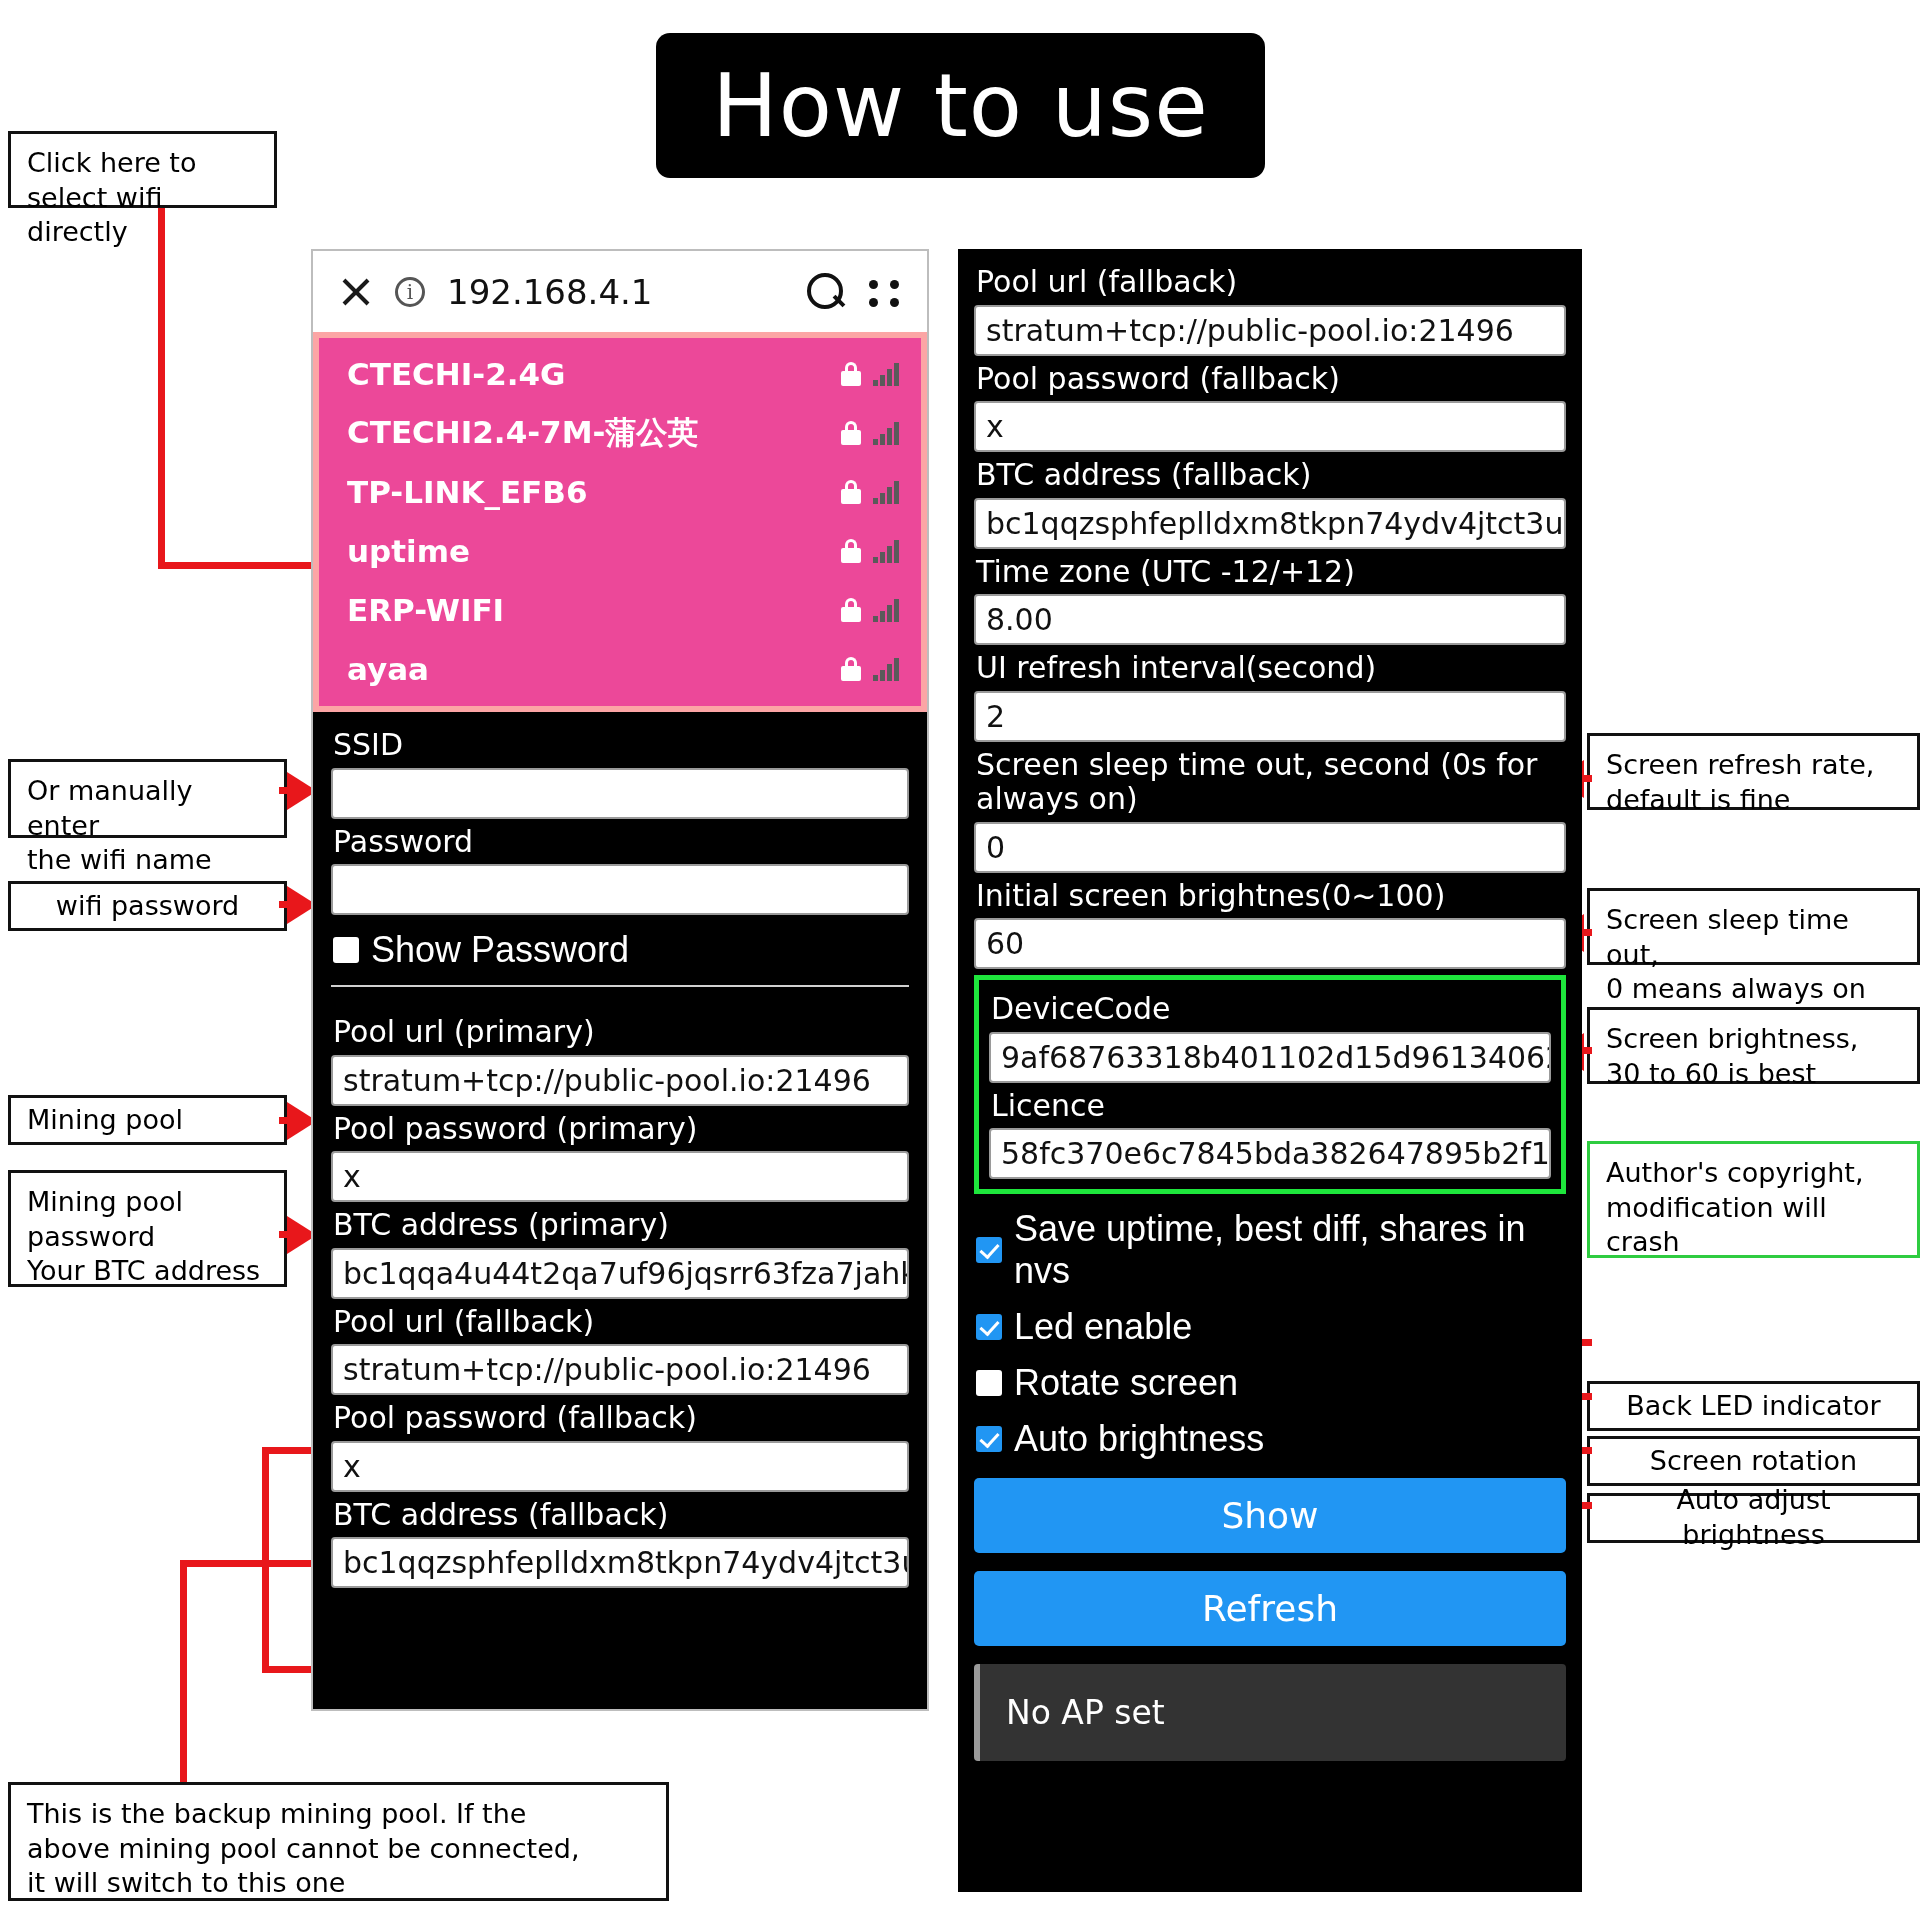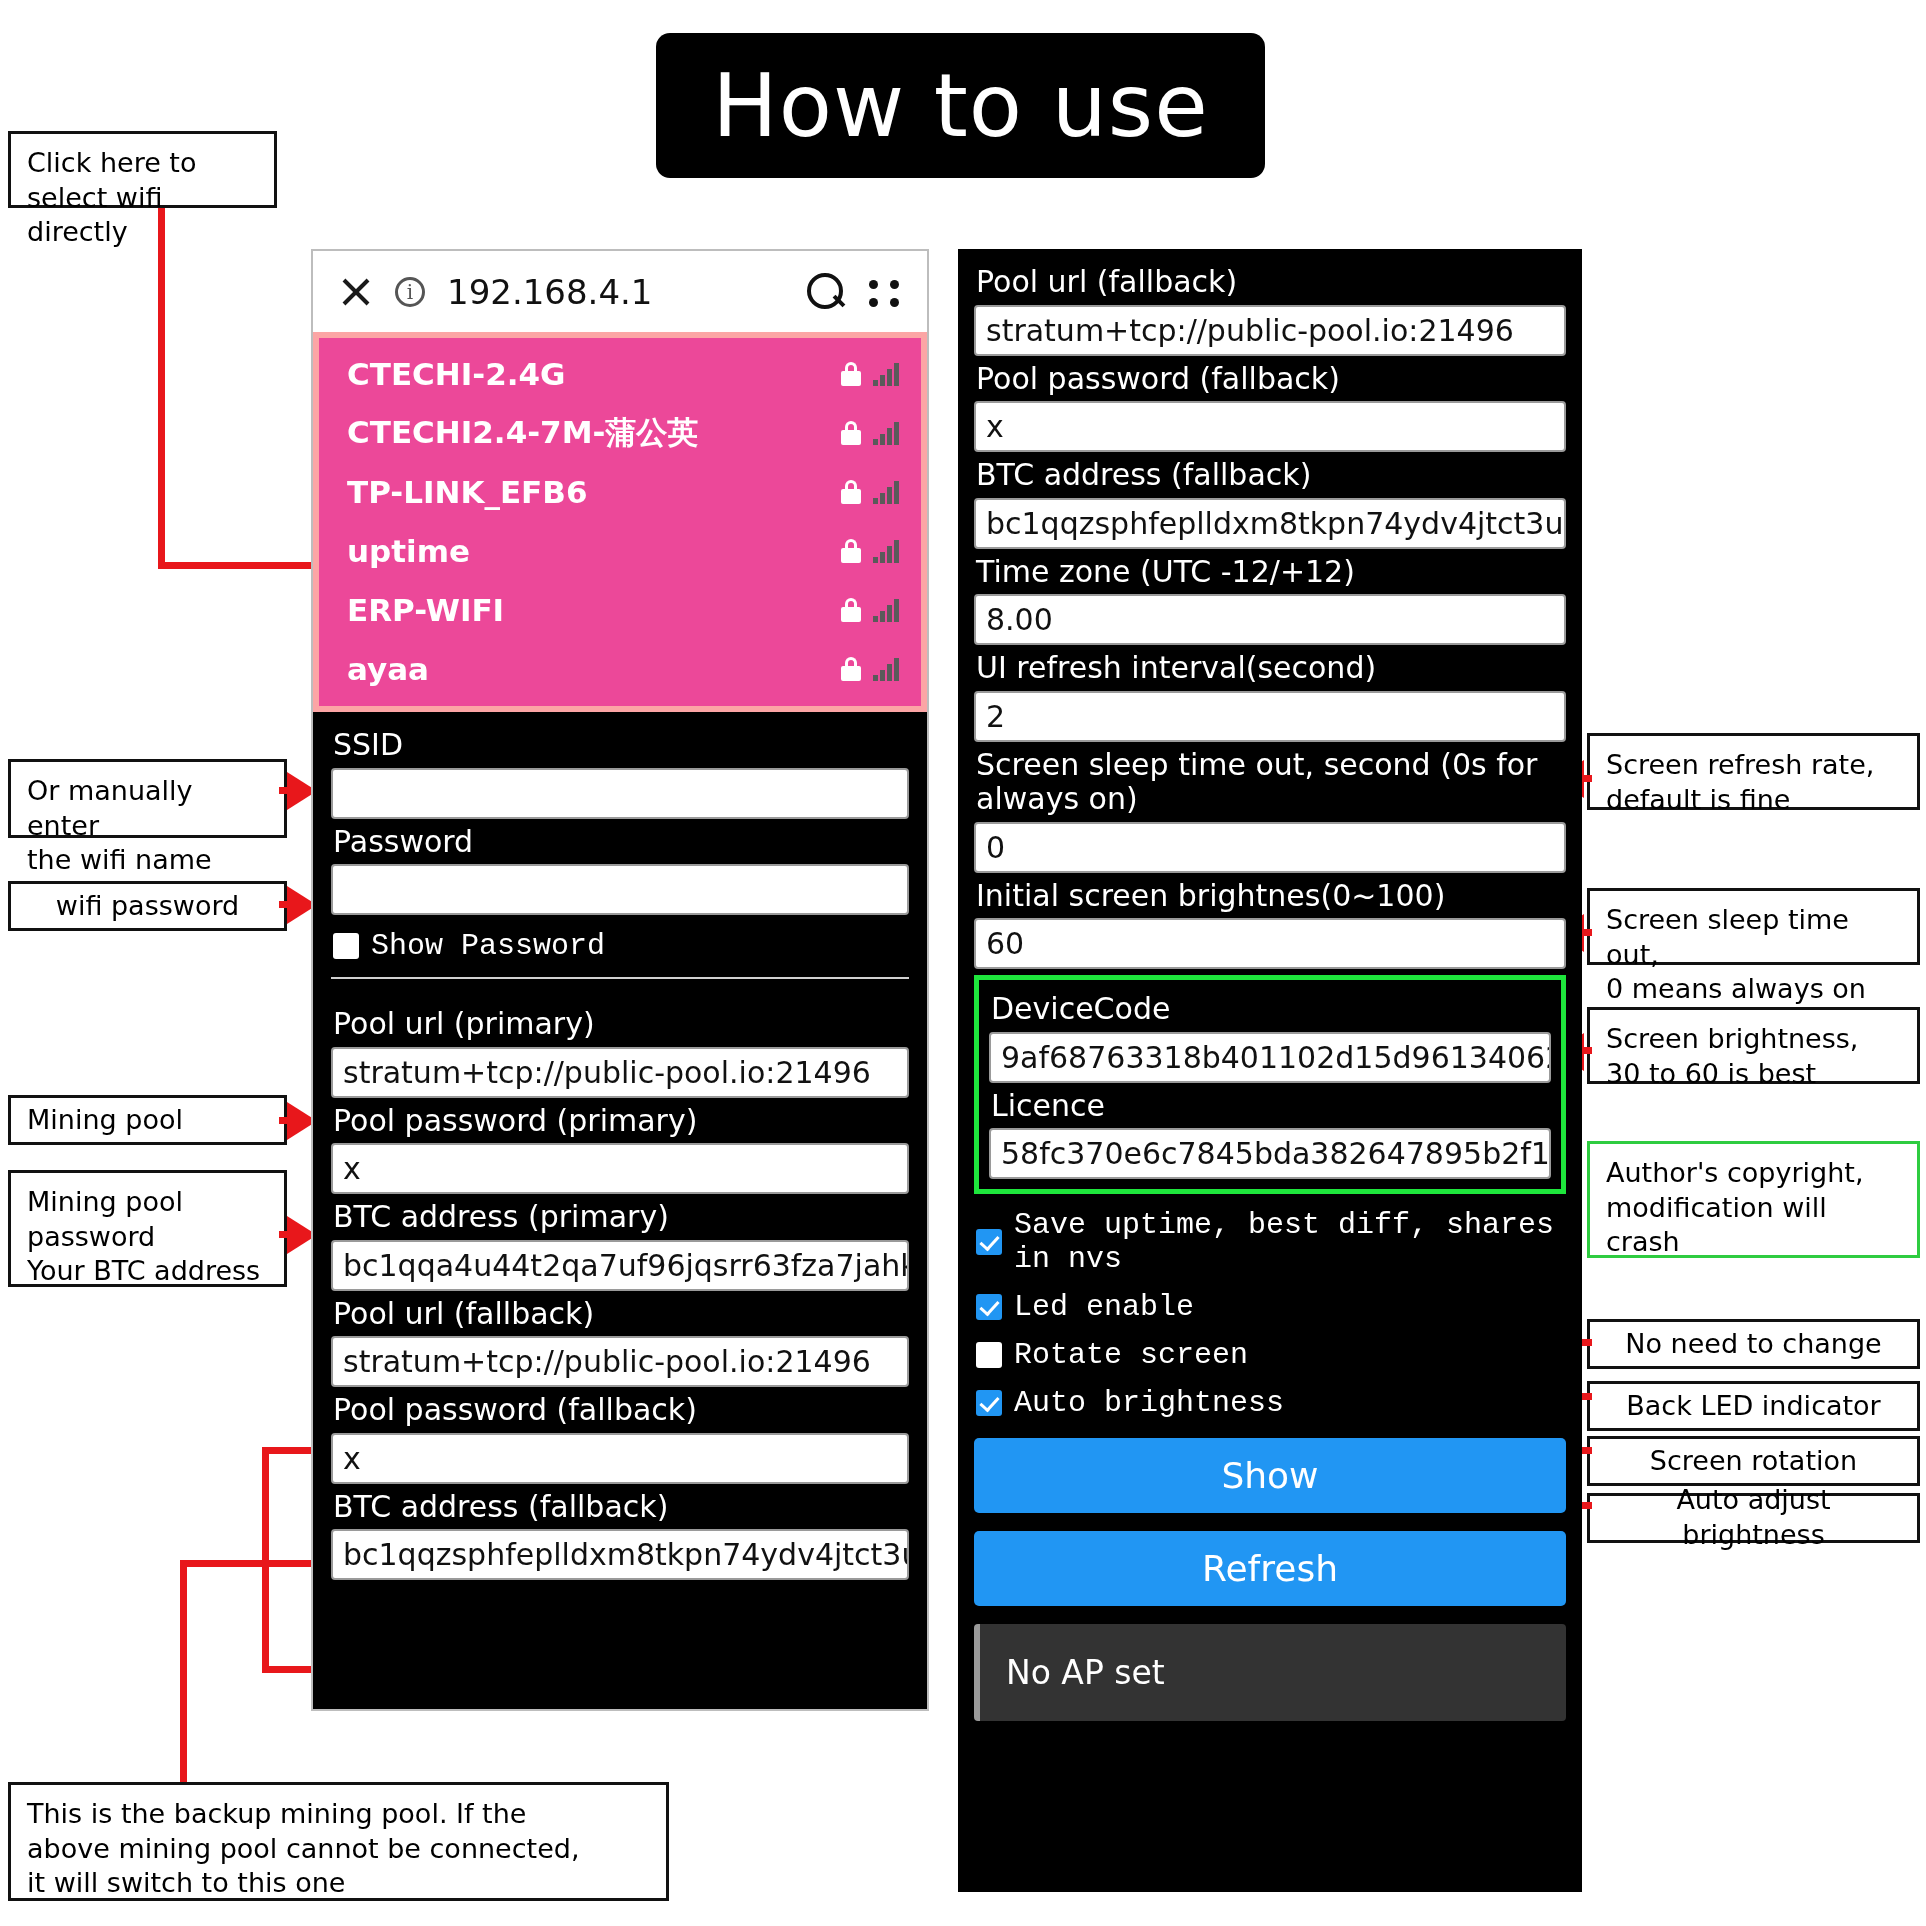--- a/index.html
+++ b/index.html
@@ -126,21 +126,21 @@
   .chk-row { display: flex; align-items: center; gap: 12px; margin: 14px 0 10px 2px; }
   .chk {
     width: 26px; height: 26px; background: #fff; border-radius: 3px; flex:0 0 auto;
     position: relative;
   }
   .chk.on { background: #2196f3; }
   .chk.on:after {
     content:""; position:absolute; left:8px; top:3px; width:8px; height:15px;
     border:solid #fff; border-width: 0 3px 3px 0; transform: rotate(42deg);
   }
-  .chk-label { color:#fff; font-size: 30px; font-family: Liberation Mono, monospace; }
+  .chk-label { color:#fff; font-size: 36px; font-family: Liberation Sans, sans-serif; }
   .divider { height: 2px; background: #d0d0d0; margin: 14px 0 28px 0; }
 
   
   #right-panel {
     position: absolute; left: 958px; top: 249px; width: 624px; height: 1643px;
     background: #000; padding: 10px 16px 14px 16px;
   }
   .green-box { border: 5px solid #1ee63c; padding: 6px 10px 10px 10px; margin-top: 6px; }
   .btn {
     height: 75px; border-radius: 5px; display:flex; align-items:center; justify-content:center;
@@ -205,23 +205,20 @@
     <span style="white-space:pre-line">Screen brightness,
 30 to 60 is best</span>
   </div>
 
   <div class="note green" style="left:1587px; top:1141px; width:333px; height:117px;">
     <span style="white-space:pre-line">Author's copyright,
 modification will
 crash</span>
   </div>
 
-  <div class="note center" style="left:1587px; top:1319px; width:333px; height:50px; display:flex; align-items:center; justify-content:center;">
-    <span>No need to change</span>
-  </div>
 
   <div class="note center" style="left:1587px; top:1381px; width:333px; height:50px; display:flex; align-items:center; justify-content:center;">
     <span>Back LED indicator</span>
   </div>
 
   <div class="note center" style="left:1587px; top:1436px; width:333px; height:50px; display:flex; align-items:center; justify-content:center;">
     <span>Screen rotation</span>
   </div>
 
   <div class="note center" style="left:1587px; top:1493px; width:333px; height:50px; display:flex; align-items:center; justify-content:center;">

